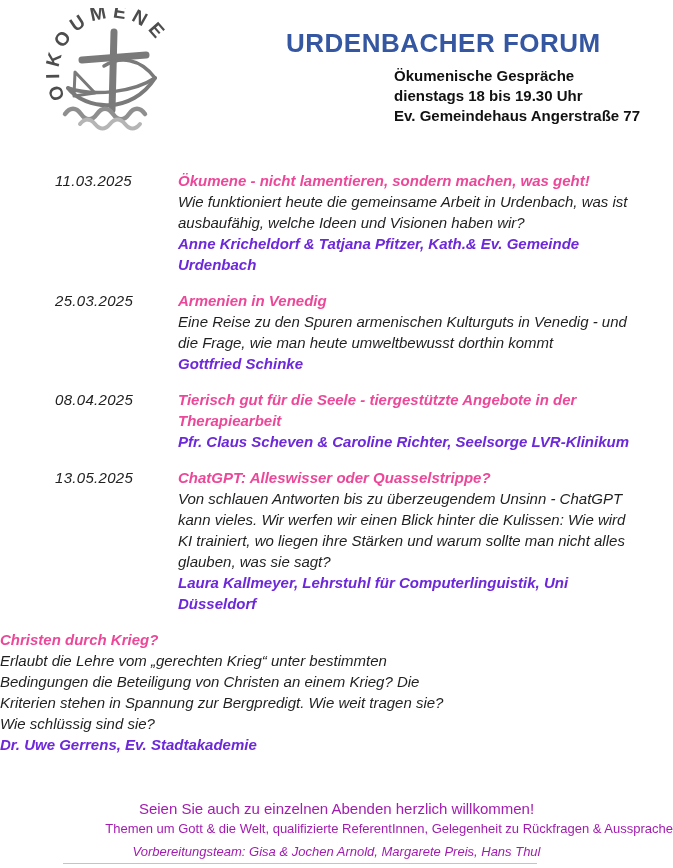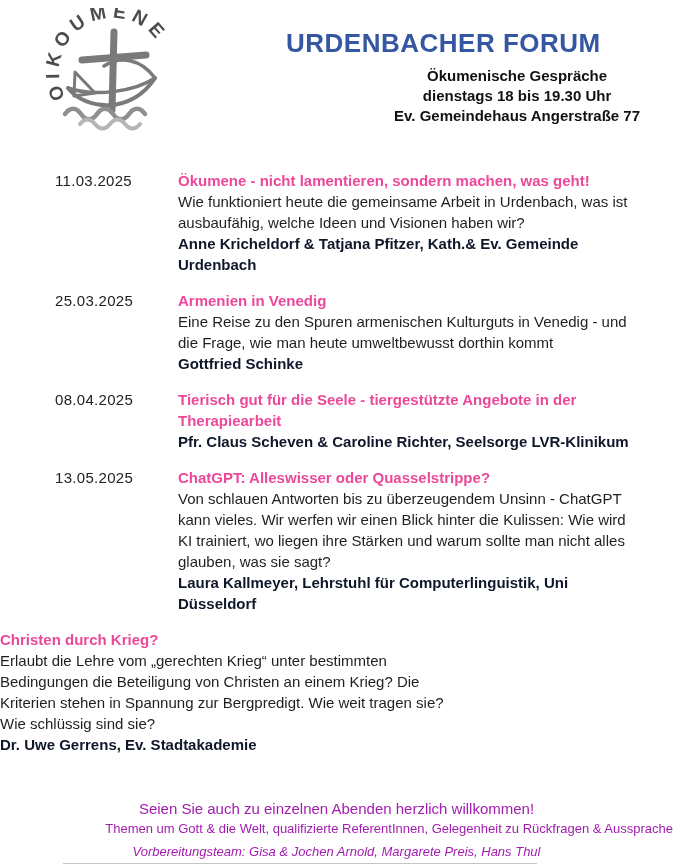--- a/index.html
+++ b/index.html
@@ -7,34 +7,34 @@
     position:relative;width:673px;height:868px;background:#ffffff;
     font-family:"Liberation Sans","DejaVu Sans",sans-serif;color:#1f1f1f;overflow:hidden;
   }
   
   .logo{position:absolute;left:38px;top:8px;width:150px;height:125px;}
   .main-title{
     position:absolute;left:286px;top:28px;
     font-size:26px;font-weight:bold;color:#3557a2;letter-spacing:0.5px;white-space:nowrap;
   }
   .subtitle{
-    position:absolute;right:33px;top:66px;text-align:center;
+    position:absolute;right:33px;top:66px;text-align:left;
     font-size:15px;font-weight:bold;line-height:20px;color:#111111;
   }
   
-  .events{position:absolute;left:0;top:170px;width:673px;}
+  .events{position:absolute;left:0;top:170px;width:673px;font-style:italic;}
   .event{display:flex;margin-bottom:15px;}
   .event .date{
     flex:0 0 123px;padding-left:55px;font-size:15px;color:#222222;letter-spacing:0.3px;
     line-height:21px;
   }
   .event .content{width:458px;font-size:15px;line-height:21px;}
   .etitle{color:#ec4899;font-weight:bold;}
   .edesc{color:#1f1f1f;}
-  .espeaker{font-weight:bold;color:#0f172a;}
+  .espeaker{font-weight:bold;color:#6d28d9;}
   
   .footer{position:absolute;left:0;top:800px;width:673px;text-align:center;color:#a21caf;}
   .f1{font-size:15px;margin-bottom:4px;}
   .f2{font-size:13px;margin-bottom:8px;text-align:right;}
   .f3{font-size:13px;font-style:italic;}
   .bottom-rule{position:absolute;left:63px;top:863px;width:474px;height:1px;background:#c4c4c4;}
 </style>
 </head>
 <body>
 

